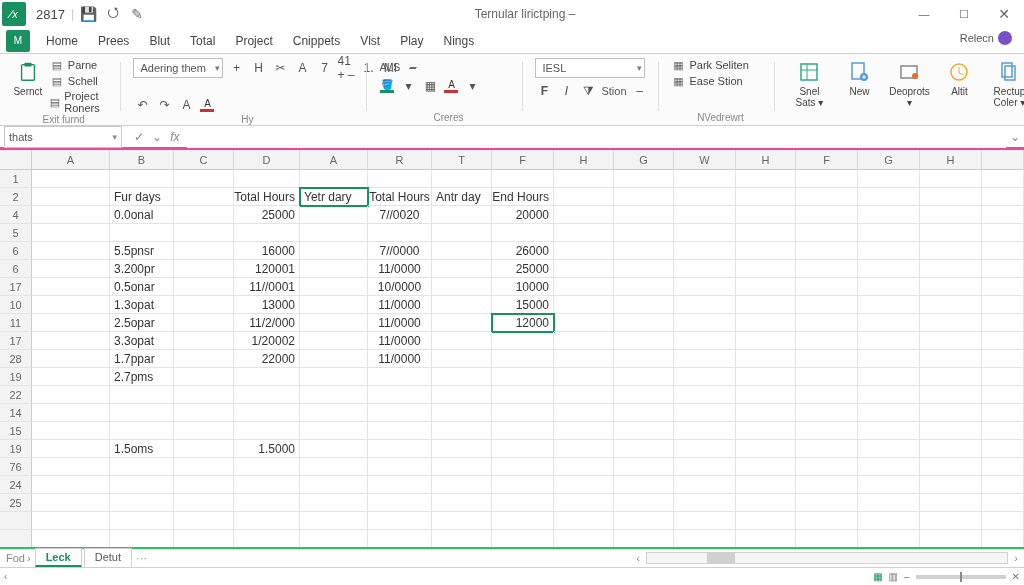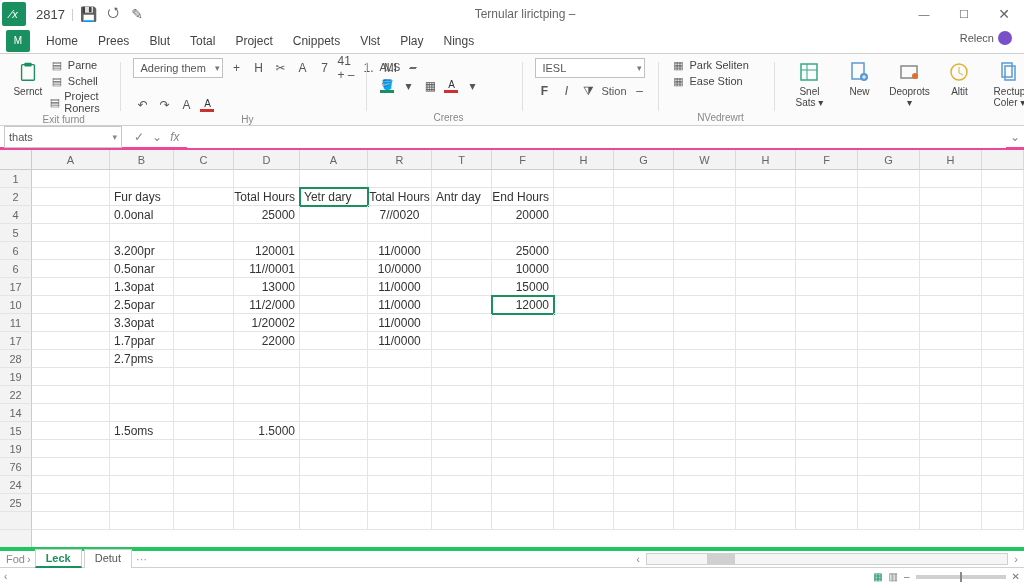--- a/index.html
+++ b/index.html
@@ -59,21 +59,21 @@
   .rowhead { position:absolute; left:0; top:20px; bottom:0; width:32px; z-index:2; }
   .rowhead .rh { height:18px; border-right:1px solid #ccc; border-bottom:1px solid #e4e4e4; background:#f3f3f3; display:flex; align-items:center; justify-content:center; font-size:11px; color:#666; }
   .cells { position:absolute; left:32px; top:20px; right:0; bottom:0; }
   .cellrow { display:flex; height:18px; }
   .cell { border-right:1px solid #e4e4e4; border-bottom:1px solid #e4e4e4; font-size:12px; color:#333; padding:0 4px; display:flex; align-items:center; overflow:hidden; white-space:nowrap; }
   .cell.r { justify-content:flex-end; }
   .cell.c { justify-content:center; }
   .sel { outline:2px solid #1a8f5f; outline-offset:-1px; }
 
   
-  .sheetbar { height:20px; border-top:4px solid #22c55e; display:flex; align-items:center; font-size:11px; color:#555; padding-left:6px; gap:4px; position:relative; }
+  .sheetbar { height:20px; border-top:2px solid #22c55e; display:flex; align-items:center; font-size:11px; color:#555; padding-left:6px; gap:4px; position:relative; }
   .sheet-nav { display:flex; gap:2px; color:#888; }
   .sheet-tab { padding:2px 10px; border:1px solid #d0d0d0; border-bottom:none; background:#fff; margin-top:-1px; }
   .sheet-tab.active { border-bottom:2px solid #1a8f5f; font-weight:600; color:#1a8f5f; }
   .sheet-scroll { position:absolute; right:0; left:630px; top:0; bottom:0; display:flex; align-items:center; }
   .sheet-scroll .track { flex:1; height:12px; border:1px solid #d0d0d0; background:#f5f5f5; position:relative; }
   .sheet-scroll .thumb { position:absolute; left:60px; width:28px; top:0; bottom:0; background:#d0d0d0; }
   .sheet-scroll .arrbox { width:16px; height:14px; display:flex; align-items:center; justify-content:center; color:#888; }
 
   
   .statusbar { height:18px; border-top:1px solid #d0d0d0; display:flex; align-items:center; justify-content:space-between; padding:0 4px; font-size:10px; color:#777; }
@@ -424,20 +424,38 @@
         <div class="cell" style="width: 60px;"></div>
         <div class="cell" style="width: 62px;"></div>
         <div class="cell" style="width: 60px;"></div>
         <div class="cell" style="width: 62px;"></div>
         <div class="cell" style="width: 62px;"></div>
         <div class="cell" style="width: 62px;"></div>
         <div class="cell" style="flex: 1 1 0%;"></div>
       </div>
       <div class="cellrow">
         <div class="cell" style="width: 78px;"></div>
+        <div class="cell" style="width: 64px;">5.5pnsr</div>
+        <div class="cell" style="width: 60px;"></div>
+        <div class="cell r" style="width: 66px;">16000</div>
+        <div class="cell" style="width: 68px;"></div>
+        <div class="cell c" style="width: 64px;">7//0000</div>
+        <div class="cell" style="width: 60px;"></div>
+        <div class="cell r" style="width: 62px;">26000</div>
+        <div class="cell" style="width: 60px;"></div>
+        <div class="cell" style="width: 60px;"></div>
+        <div class="cell" style="width: 62px;"></div>
+        <div class="cell" style="width: 60px;"></div>
+        <div class="cell" style="width: 62px;"></div>
+        <div class="cell" style="width: 62px;"></div>
+        <div class="cell" style="width: 62px;"></div>
+        <div class="cell" style="flex: 1 1 0%;"></div>
+      </div>
+      <div class="cellrow">
+        <div class="cell" style="width: 78px;"></div>
         <div class="cell" style="width: 64px;">3.200pr</div>
         <div class="cell" style="width: 60px;"></div>
         <div class="cell r" style="width: 66px;">120001</div>
         <div class="cell" style="width: 68px;"></div>
         <div class="cell c" style="width: 64px;">11/0000</div>
         <div class="cell" style="width: 60px;"></div>
         <div class="cell r" style="width: 62px;">25000</div>
         <div class="cell" style="width: 60px;"></div>
         <div class="cell" style="width: 60px;"></div>
         <div class="cell" style="width: 62px;"></div>

